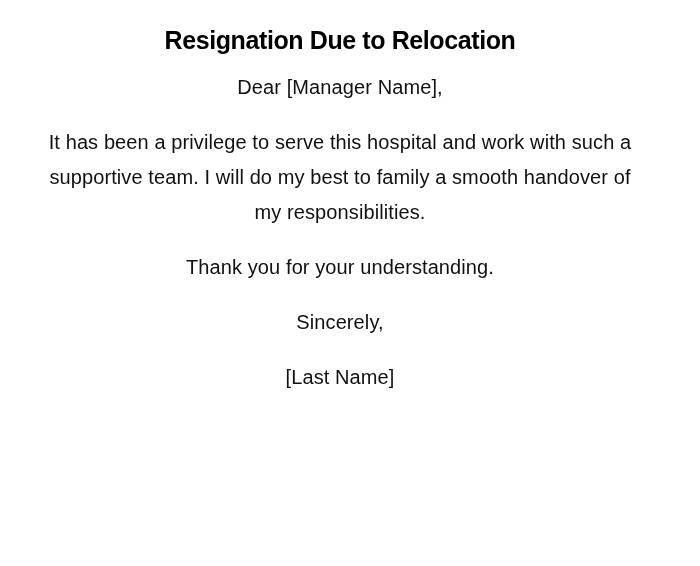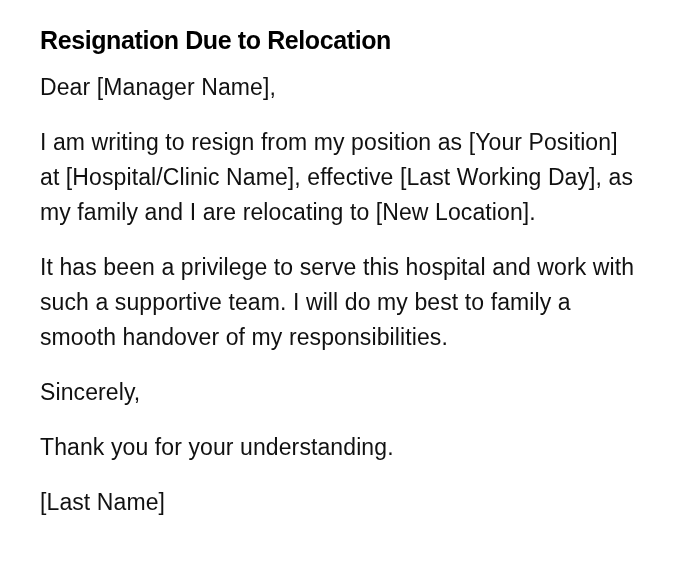--- a/index.html
+++ b/index.html
@@ -13,40 +13,40 @@
       overflow: hidden;
       position: relative;
       font-family: "Liberation Sans", "DejaVu Sans", sans-serif;
       color: #111111;
     }
     .doc {
       position: absolute;
       left: 40px;
       top: 24px;
       width: 600px;
+      text-align: center;
     }
     .title {
       font-size: 25px;
       font-weight: bold;
       letter-spacing: -0.4px;
       margin: 0 0 14px 0;
       line-height: 32px;
       color: #000000;
     }
     .para {
-      font-size: 23px;
+      font-size: 20px;
       line-height: 35px;
       margin: 0 0 20px 0;
       letter-spacing: 0.1px;
     }
   </style>
 </head>
 <body>
 
 <div class="doc">
   <h1 class="title">Resignation Due to Relocation</h1>
   <p class="para">Dear [Manager Name],</p>
-  <p class="para">I am writing to resign from my position as [Your Position] at [Hospital/Clinic Name], effective [Last Working Day], as my family and I are relocating to [New Location].</p>
   <p class="para">It has been a privilege to serve this hospital and work with such a supportive team. I will do my best to family a smooth handover of my responsibilities.</p>
+  <p class="para">Thank you for your understanding.</p>
   <p class="para">Sincerely,</p>
-  <p class="para">Thank you for your understanding.</p>
   <p class="para">[Last Name]</p>
 </div>
 
 </body></html>

